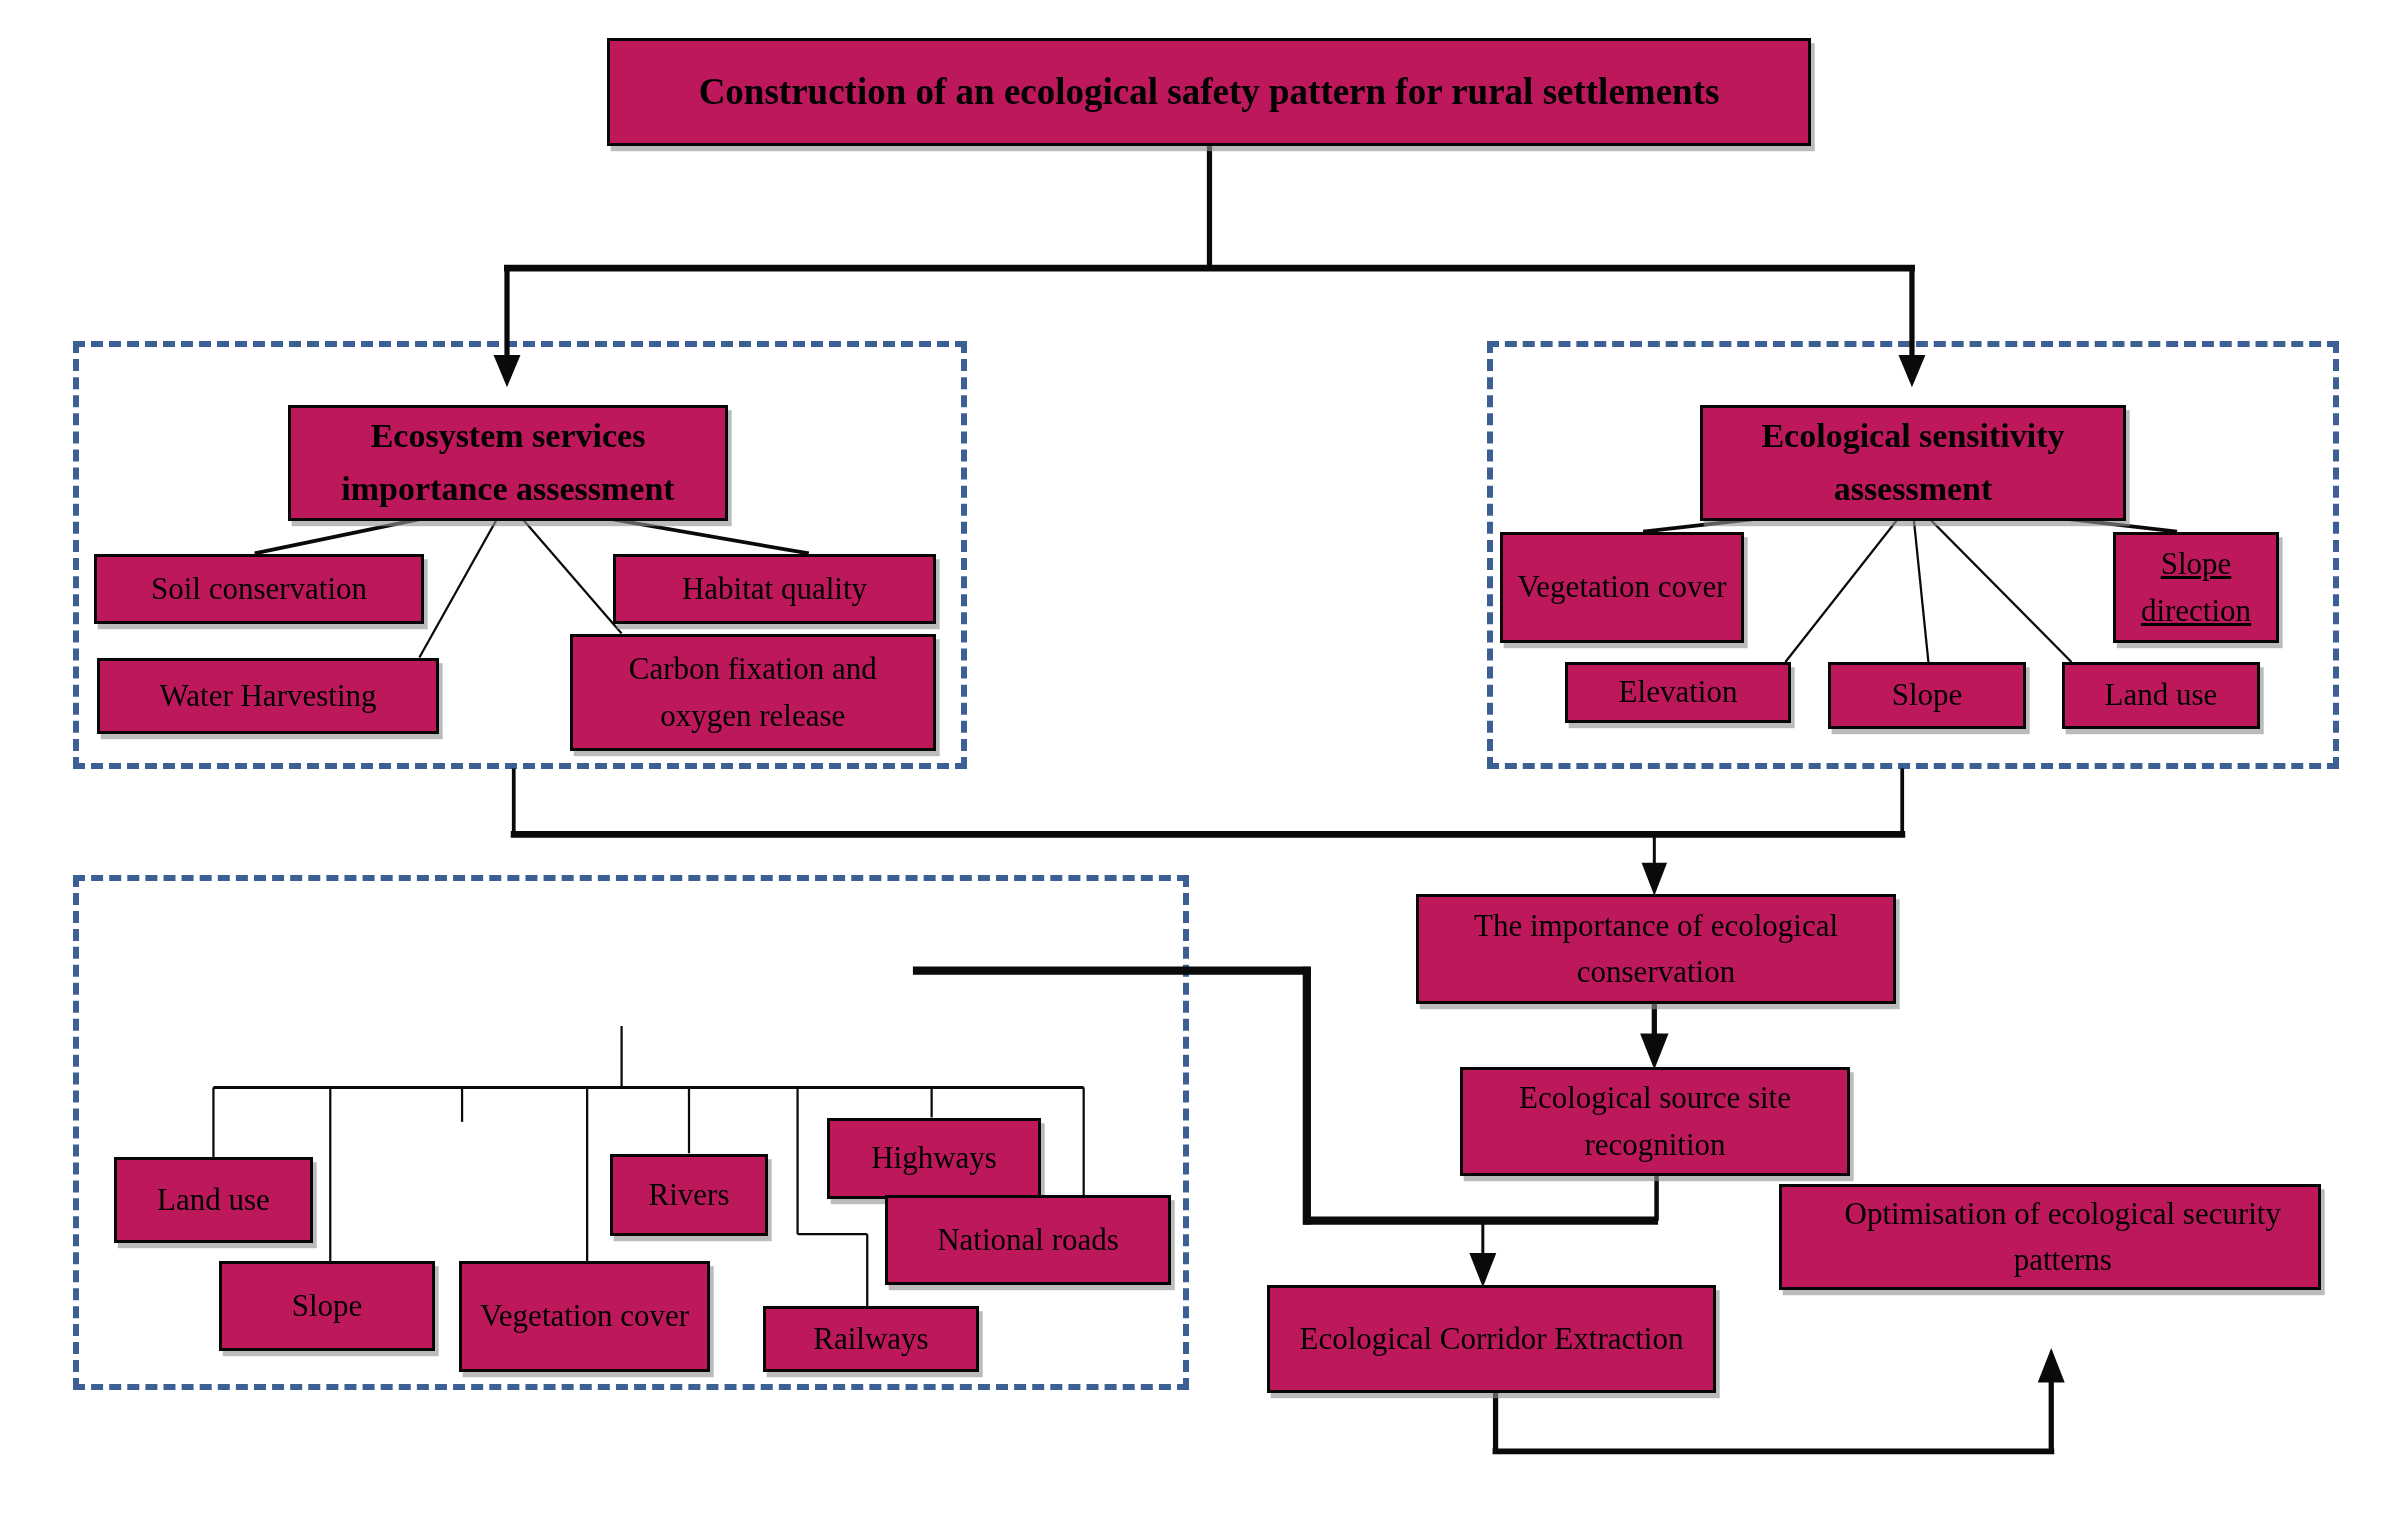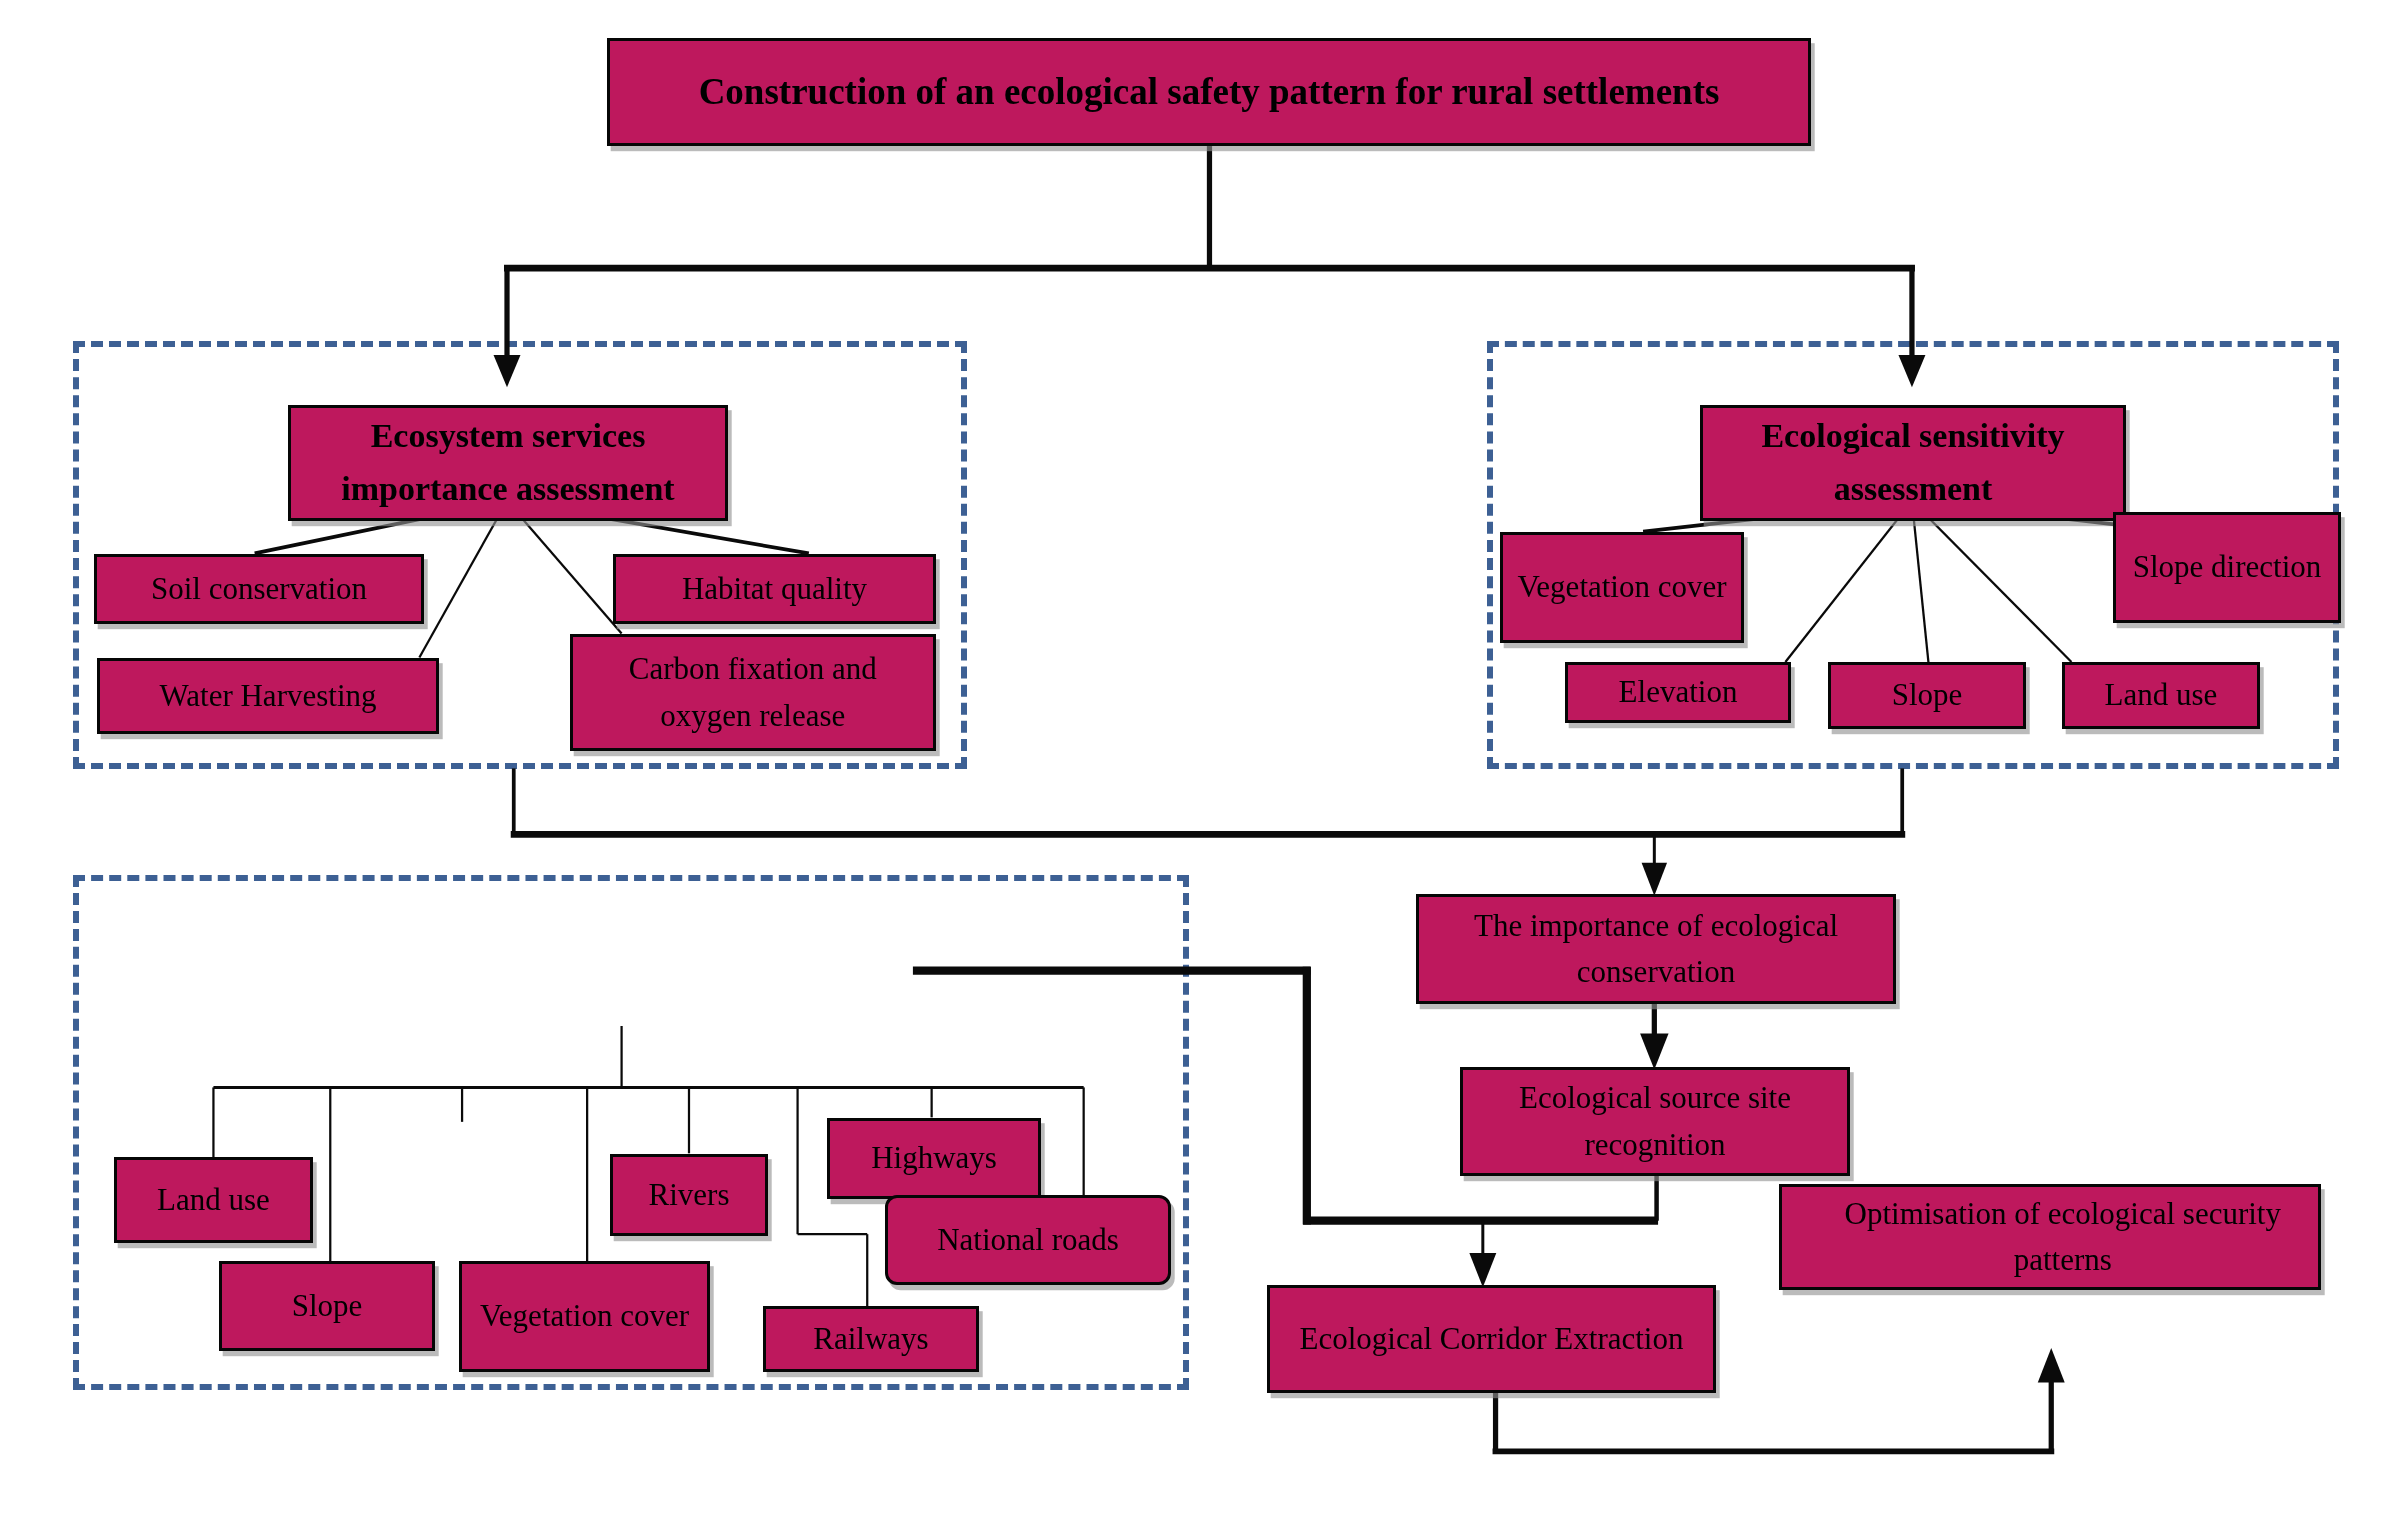--- a/index.html
+++ b/index.html
@@ -107,21 +107,21 @@
   <div class="box" style="left:570px;top:634px;width:366px;height:117px;padding-left:10px;">
     <span>Carbon fixation and oxygen release</span>
   </div>
 
   <div class="box hdr" style="left:1700px;top:385px;width:426px;height:116px;">
     <span>Ecological sensitivity assessment</span>
   </div>
   <div class="box" style="left:1500px;top:532px;width:244px;height:111px;">
     <span>Vegetation cover</span>
   </div>
-  <div class="box" style="left:2113px;top:512px;width:228px;height:111px;">
+  <div class="box" style="left:2113px;top:532px;width:166px;height:111px;text-decoration:underline;">
     <span>Slope direction</span>
   </div>
   <div class="box" style="left:1565px;top:662px;width:226px;height:61px;">
     <span>Elevation</span>
   </div>
   <div class="box" style="left:1828px;top:662px;width:198px;height:67px;">
     <span>Slope</span>
   </div>
   <div class="box" style="left:2062px;top:662px;width:198px;height:67px;">
     <span>Land use</span>
@@ -138,21 +138,21 @@
   </div>
   <div class="box" style="left:610px;top:1154px;width:158px;height:82px;">
     <span>Rivers</span>
   </div>
   <div class="box" style="left:763px;top:1306px;width:216px;height:66px;">
     <span>Railways</span>
   </div>
   <div class="box" style="left:827px;top:1118px;width:214px;height:81px;">
     <span>Highways</span>
   </div>
-  <div class="box" style="left:885px;top:1195px;width:286px;height:90px;border-radius:12px;">
+  <div class="box" style="left:885px;top:1195px;width:286px;height:90px;">
     <span>National roads</span>
   </div>
 
   <div class="box" style="left:1416px;top:894px;width:480px;height:110px;">
     <span>The importance of ecological conservation</span>
   </div>
   <div class="box" style="left:1460px;top:1067px;width:390px;height:109px;">
     <span>Ecological source site recognition</span>
   </div>
   <div class="box" style="left:1267px;top:1285px;width:449px;height:108px;">

